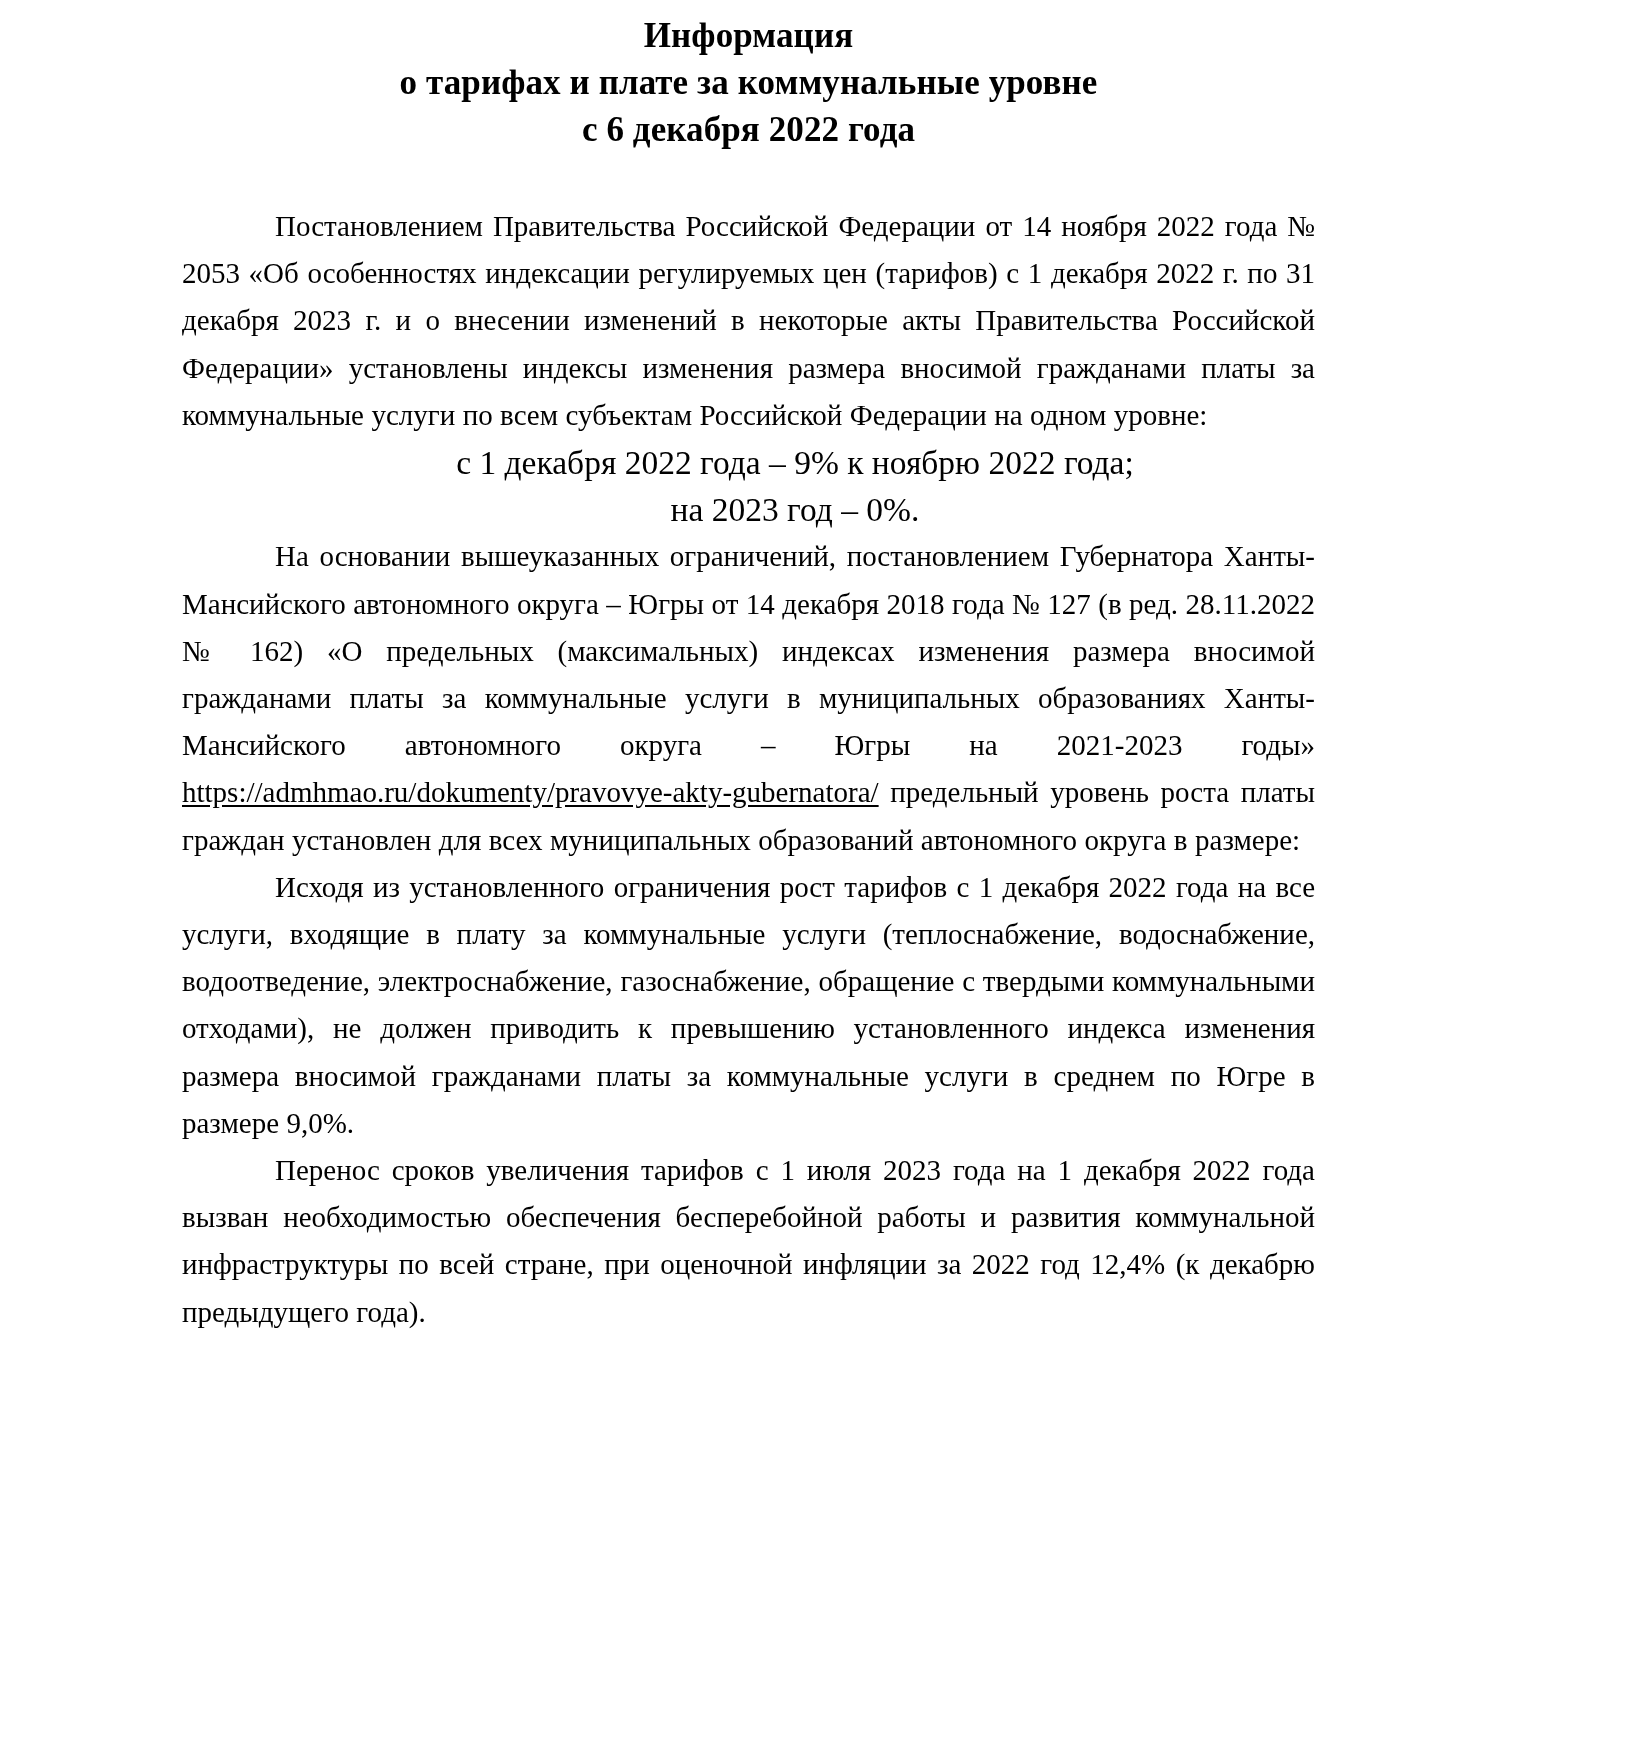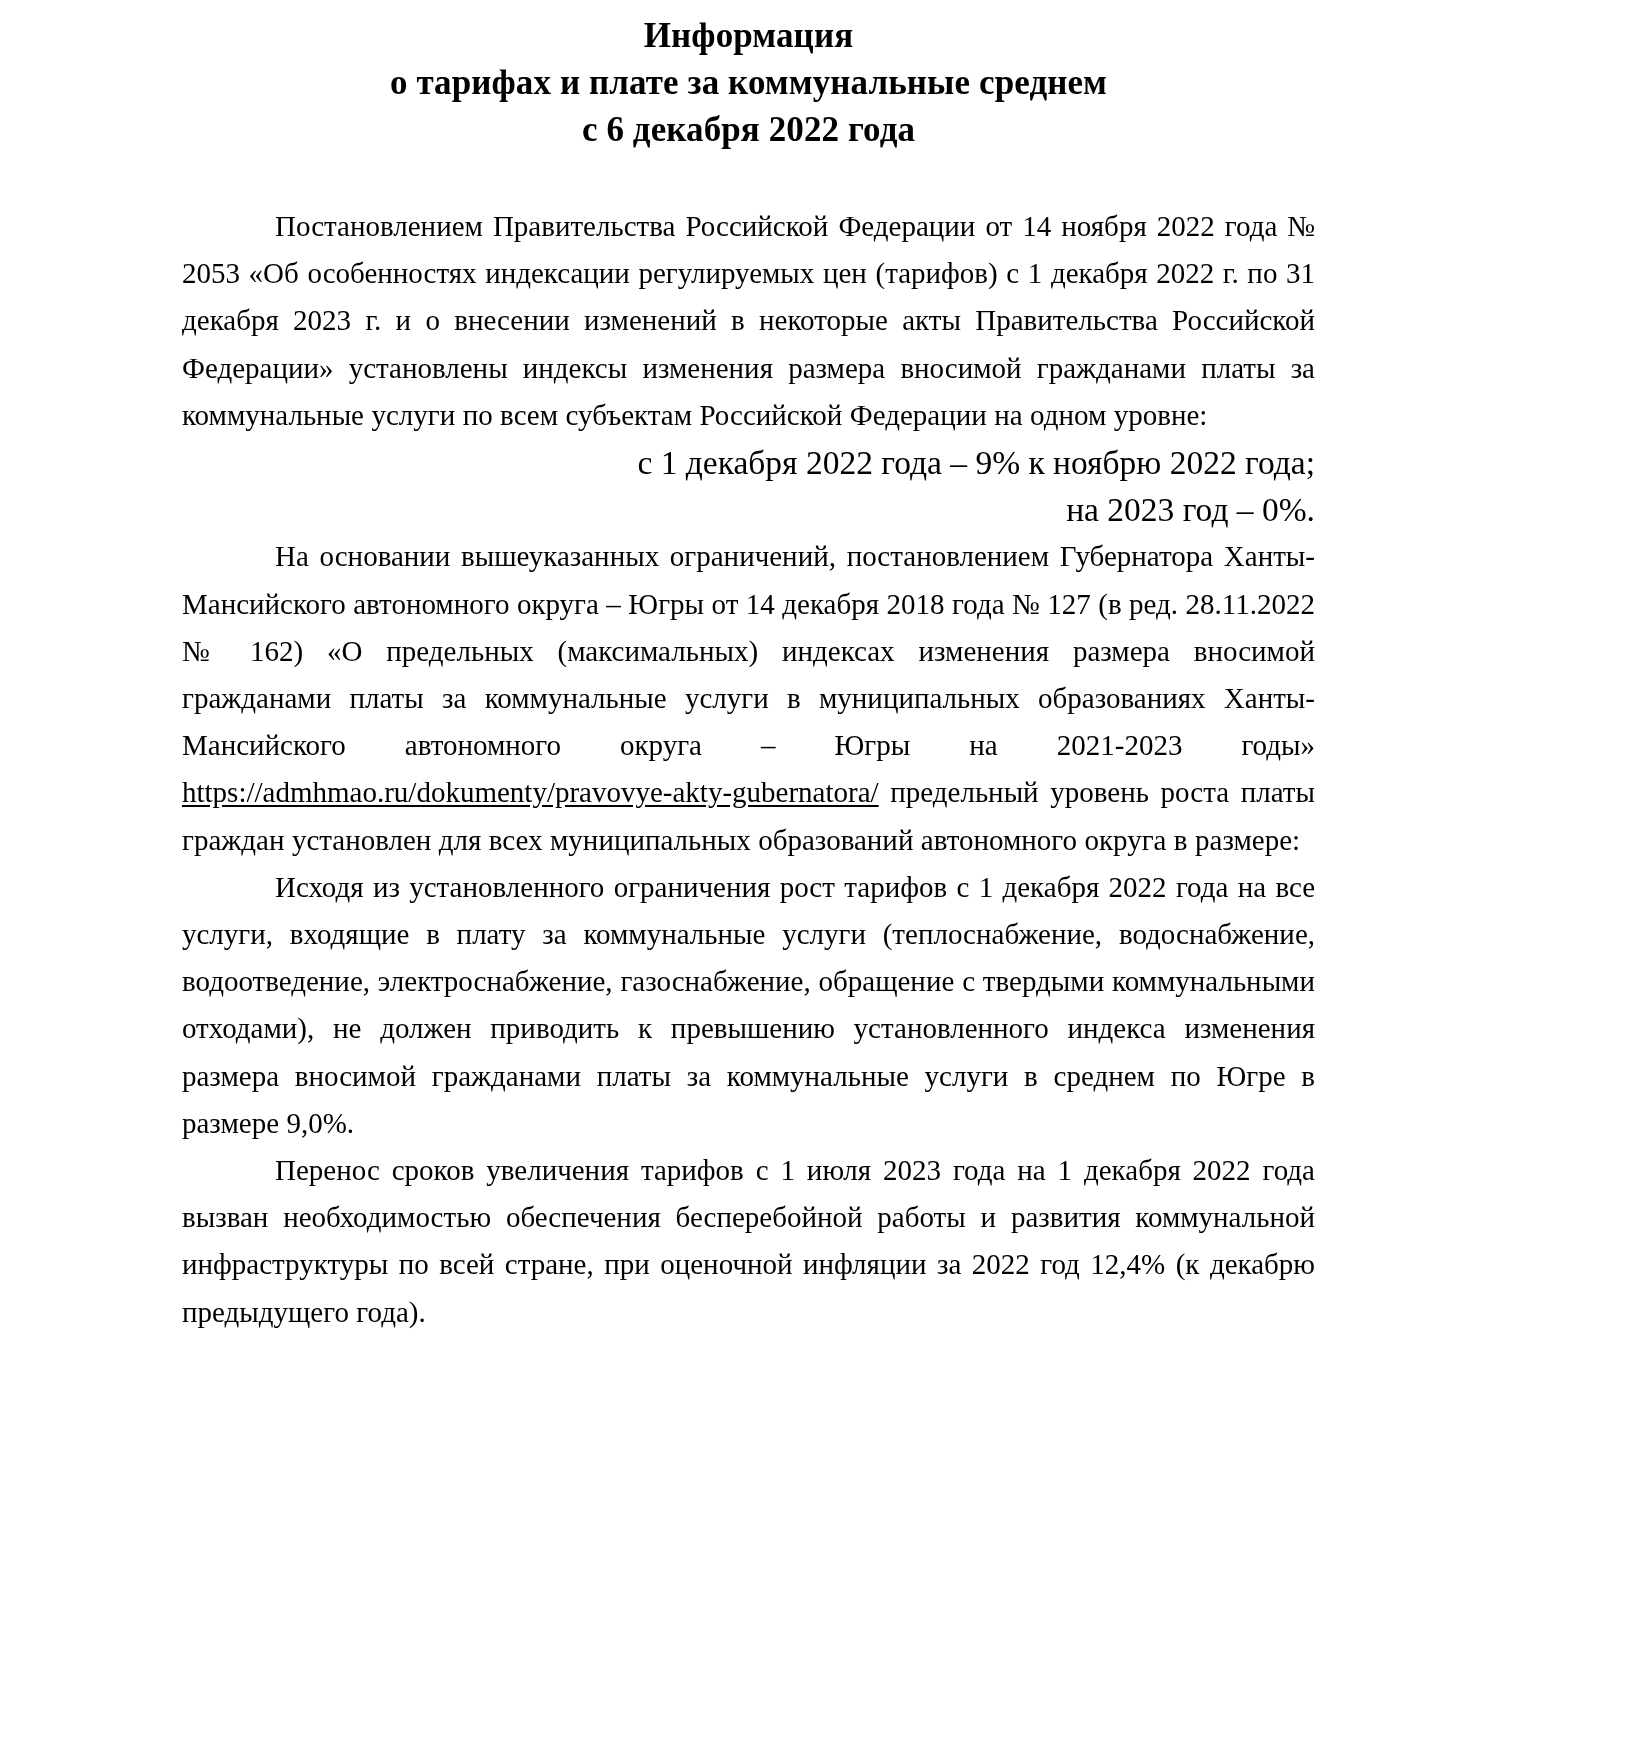--- a/index.html
+++ b/index.html
@@ -51,40 +51,40 @@
     text-indent: 93px;
     hyphens: none;
     word-spacing: 0.2px;
   }
 
   
   p.item {
     margin: 0;
     font-size: 33.5px;
     line-height: 47.2px;
-    text-align: right;
+    text-align: center;
     text-indent: 93px;
     white-space: nowrap;
   }
 
   a.doc-link,
   span.doc-link {
     color: #000000;
     text-decoration: underline;
     text-underline-offset: 3px;
   }
 </style>
 </head>
 <body>
 
 <div class="page">
 
   <h1 class="doc-title">
     <span class="tline">Информация</span>
-    <span class="tline">о тарифах и плате за коммунальные среднем</span>
+    <span class="tline">о тарифах и плате за коммунальные уровне</span>
     <span class="tline">с 6 декабря 2022 года</span>
   </h1>
 
   <div class="body-block">
 
     <p class="para">Постановлением Правительства Российской Федерации от 14 ноября 2022 года № 2053 «Об особенностях индексации регулируемых цен (тарифов) с 1 декабря 2022 г. по 31 декабря 2023 г. и о внесении изменений в некоторые акты Правительства Российской Федерации» установлены индексы изменения размера вносимой гражданами платы за коммунальные услуги по всем субъектам Российской Федерации на одном уровне:</p>
 
     <p class="item">с 1 декабря 2022 года – 9% к ноябрю 2022 года;</p>
 
     <p class="item">на 2023 год – 0%.</p>

